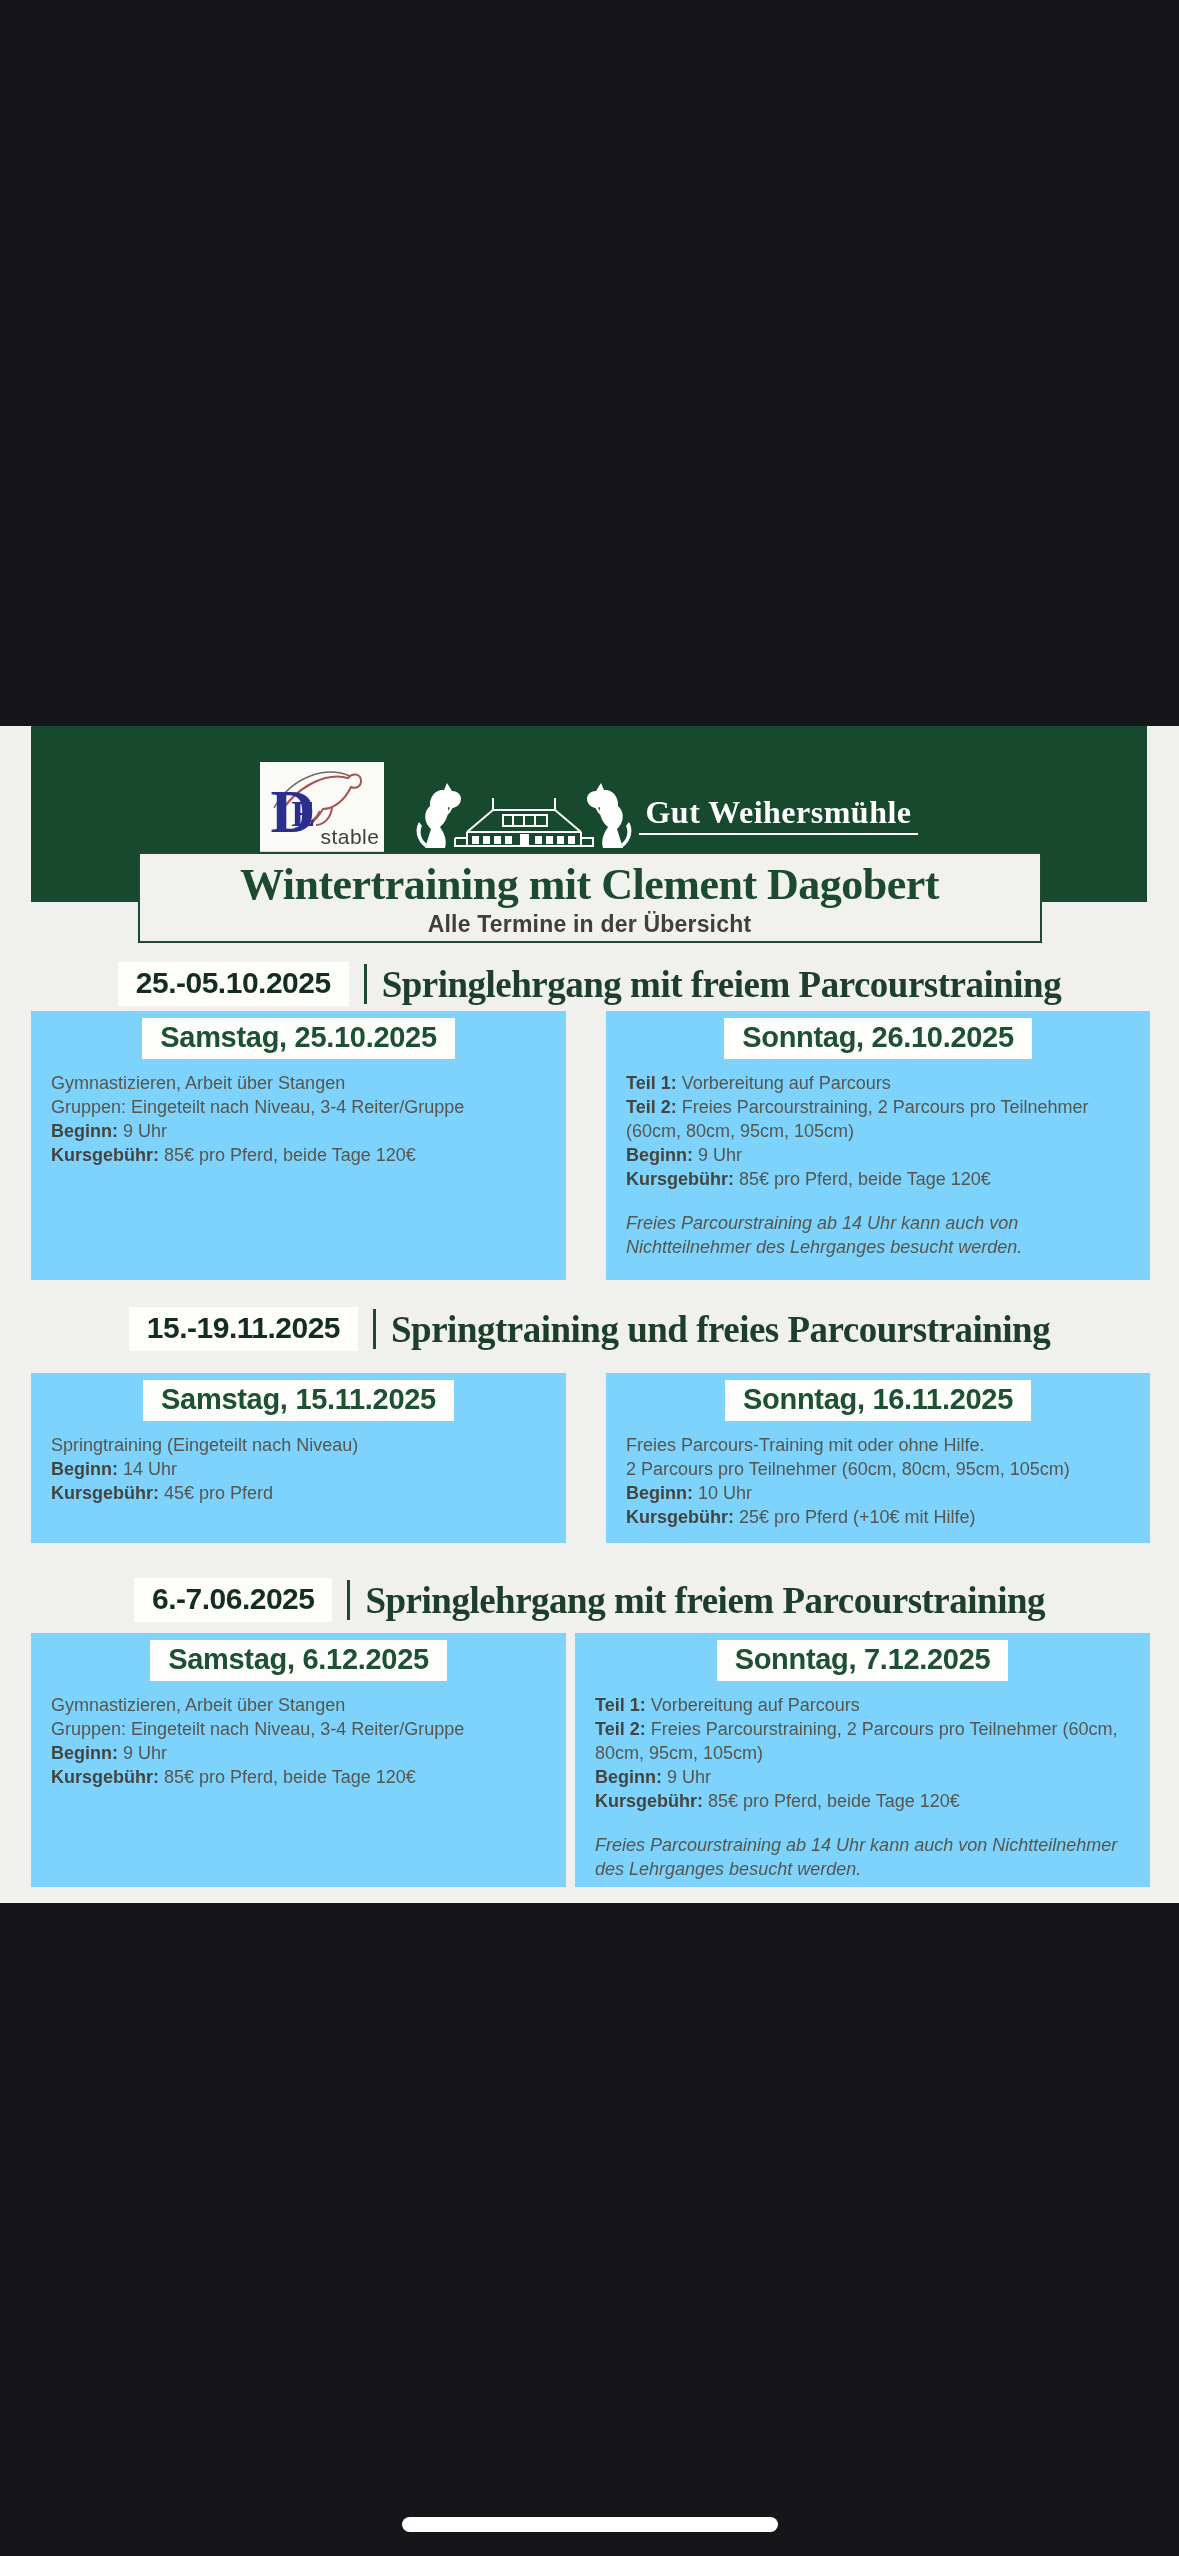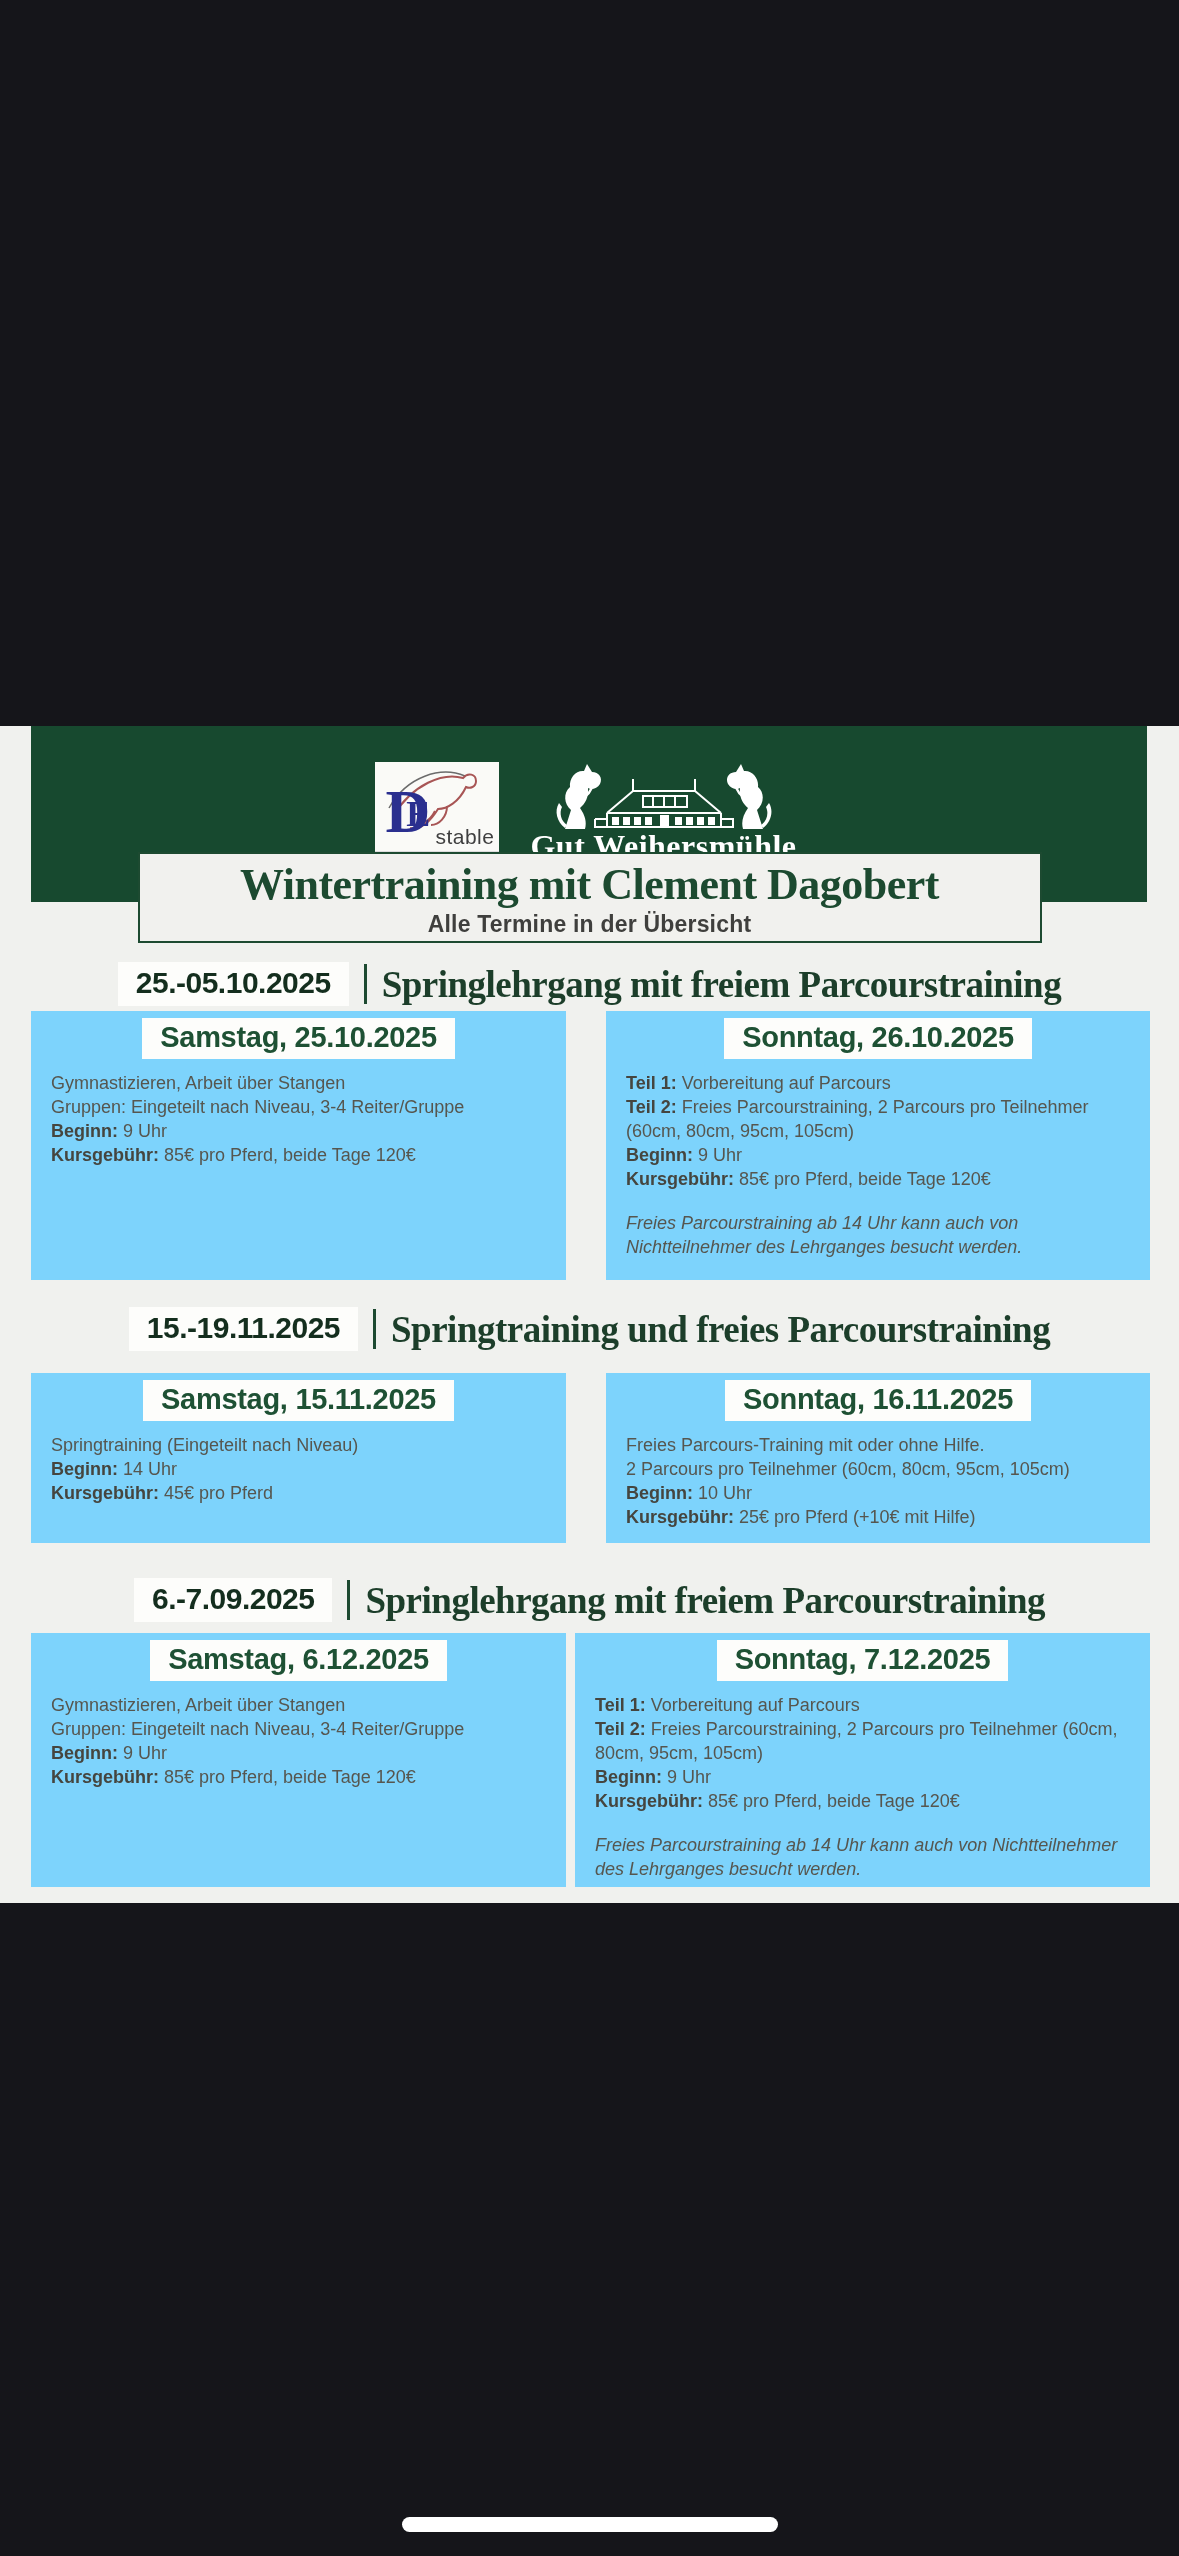--- a/index.html
+++ b/index.html
@@ -20,21 +20,21 @@
   .mono { position:absolute; left:10px; top:18px; font-family:"Liberation Serif", serif; font-weight:bold; color:#2a2f8f; line-height:1; z-index:2; }
   .mono-d { font-size:62px; }
   .mono-e { font-size:36px; margin-left:-24px; position:relative; top:-6px; }
   .stable-name { position:absolute; right:5px; bottom:17px; font-size:21px; color:#3f3f3f; letter-spacing:0.5px; z-index:2; }
   .stable-tag {
     position:absolute; left:0; right:0; bottom:0; height:14px; line-height:14px;
     font-size:9px; color:#c0392b; text-align:center; background:#fefefc;
     border-top:1px solid #ddd; white-space:nowrap; overflow:hidden; z-index:2;
   }
   
-  .logo-gut { display:flex; flex-direction:column; align-items:center; flex:0 0 auto; margin-top:4px; }
+  .logo-gut { display:flex; flex-direction:row; align-items:center; flex:0 0 auto; margin-top:4px; }
   .gut-name {
     color:#fff; font-family:"Liberation Serif", serif; font-weight:bold; font-size:32px;
     border-bottom:2px solid #fff; padding:0 6px 2px; margin-top:-3px; letter-spacing:0.5px; white-space:nowrap;
   }
   
   .title-box {
     position:relative; z-index:2; width:904px; height:91px; box-sizing:border-box;
     margin:-50px auto 0; background:#f1f1ee; border:2px solid #1d4a31;
     text-align:center; padding-top:8px;
   }
@@ -212,21 +212,21 @@
                 <div class="line">2 Parcours pro Teilnehmer (60cm, 80cm, 95cm, 105cm)</div>
                 <div class="line"><b>Beginn:</b> 10 Uhr</div>
                 <div class="line"><b>Kursgebühr:</b> 25€ pro Pferd (+10€ mit Hilfe)</div>
               </div>
   </div>
 </div>
   </section>
 
   <section class="sec sec-2">
     <div class="sec-head">
-      <span class="sec-date">6.-7.09.2025</span>
+      <span class="sec-date">6.-7.06.2025</span>
       <span class="sec-sep"></span>
       <span class="sec-title">Springlehrgang mit freiem Parcourstraining</span>
     </div>
     <div class="row">
   <div class="card">
     <div class="card-title-wrap">
       <span class="card-title">Samstag, 6.12.2025</span>
     </div>
     <div class="card-body">
                 <div class="line">Gymnastizieren, Arbeit über Stangen</div>

